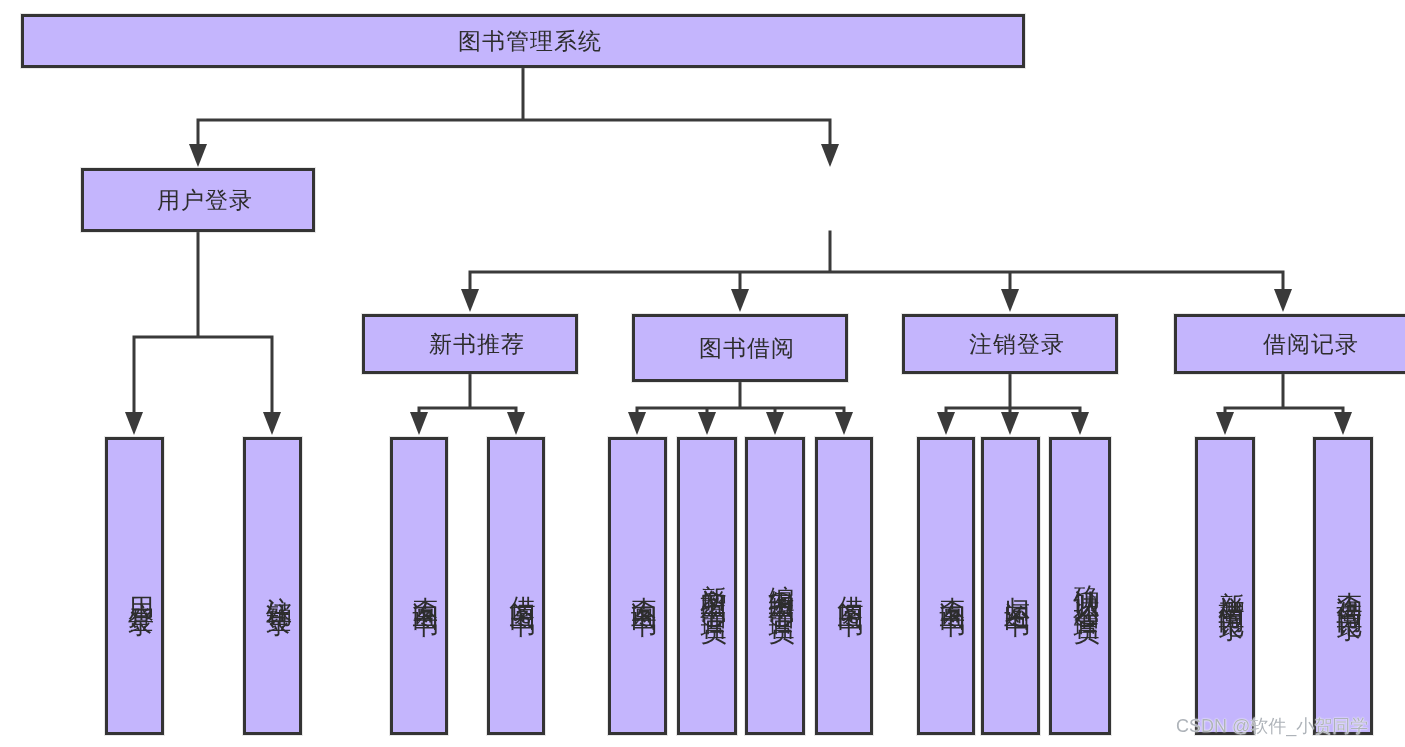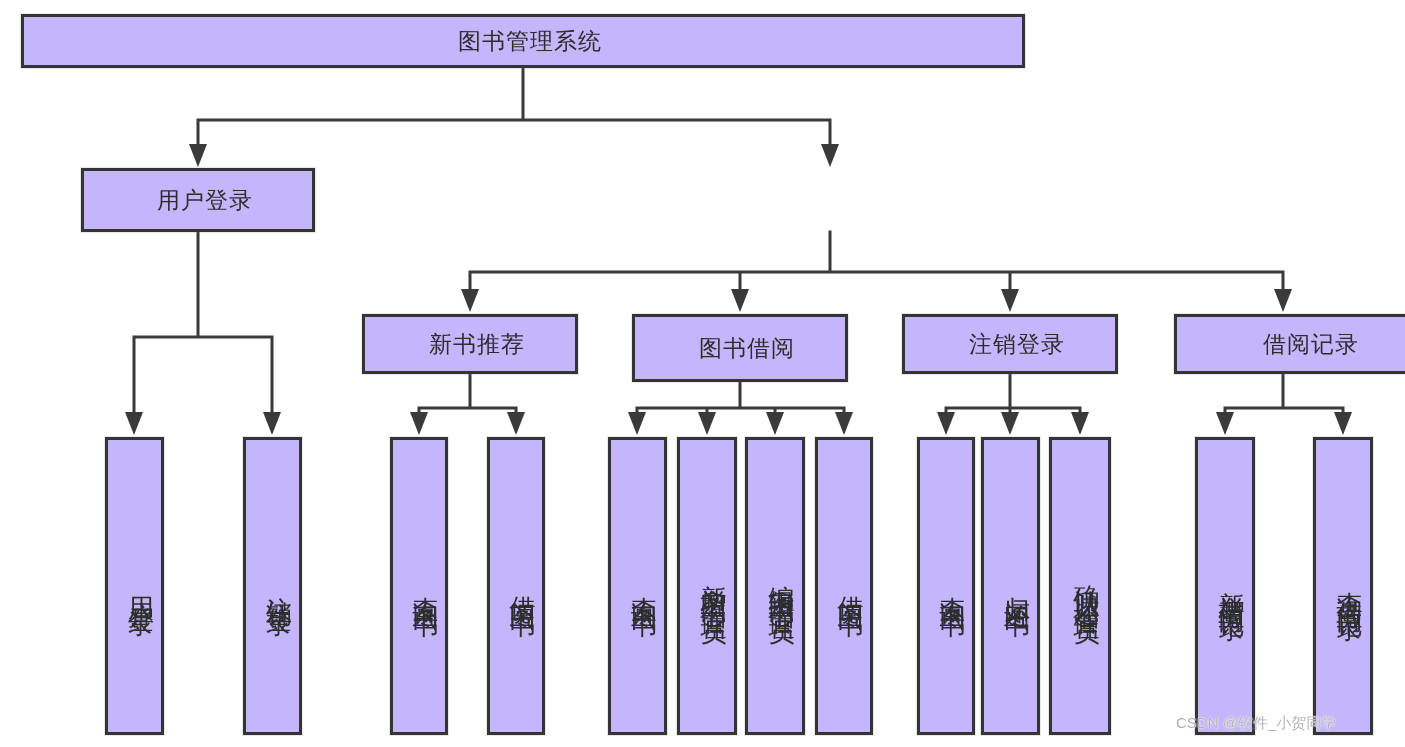--- a/index.html
+++ b/index.html
@@ -29,21 +29,21 @@
   .lbl{
     font-size:23px;color:var(--text);letter-spacing:1px;white-space:nowrap;
   }
   .vlbl{
     writing-mode:vertical-rl;text-orientation:mixed;
     font-size:26px;line-height:1;letter-spacing:5px;
     color:var(--text);white-space:nowrap;
   }
   .watermark{
     position:absolute;left:1176px;top:714px;z-index:6;
-    font-size:15px;color:var(--wm);white-space:nowrap;
+    font-size:18px;color:var(--wm);white-space:nowrap;
     text-shadow:0 0 2px #fff,0 0 1px #fff;
   }
 </style>
 </head>
 <body>
 
 <div class="stage">
 
   <svg class="wires" width="1405" height="747" viewBox="0 0 1405 747">
 

